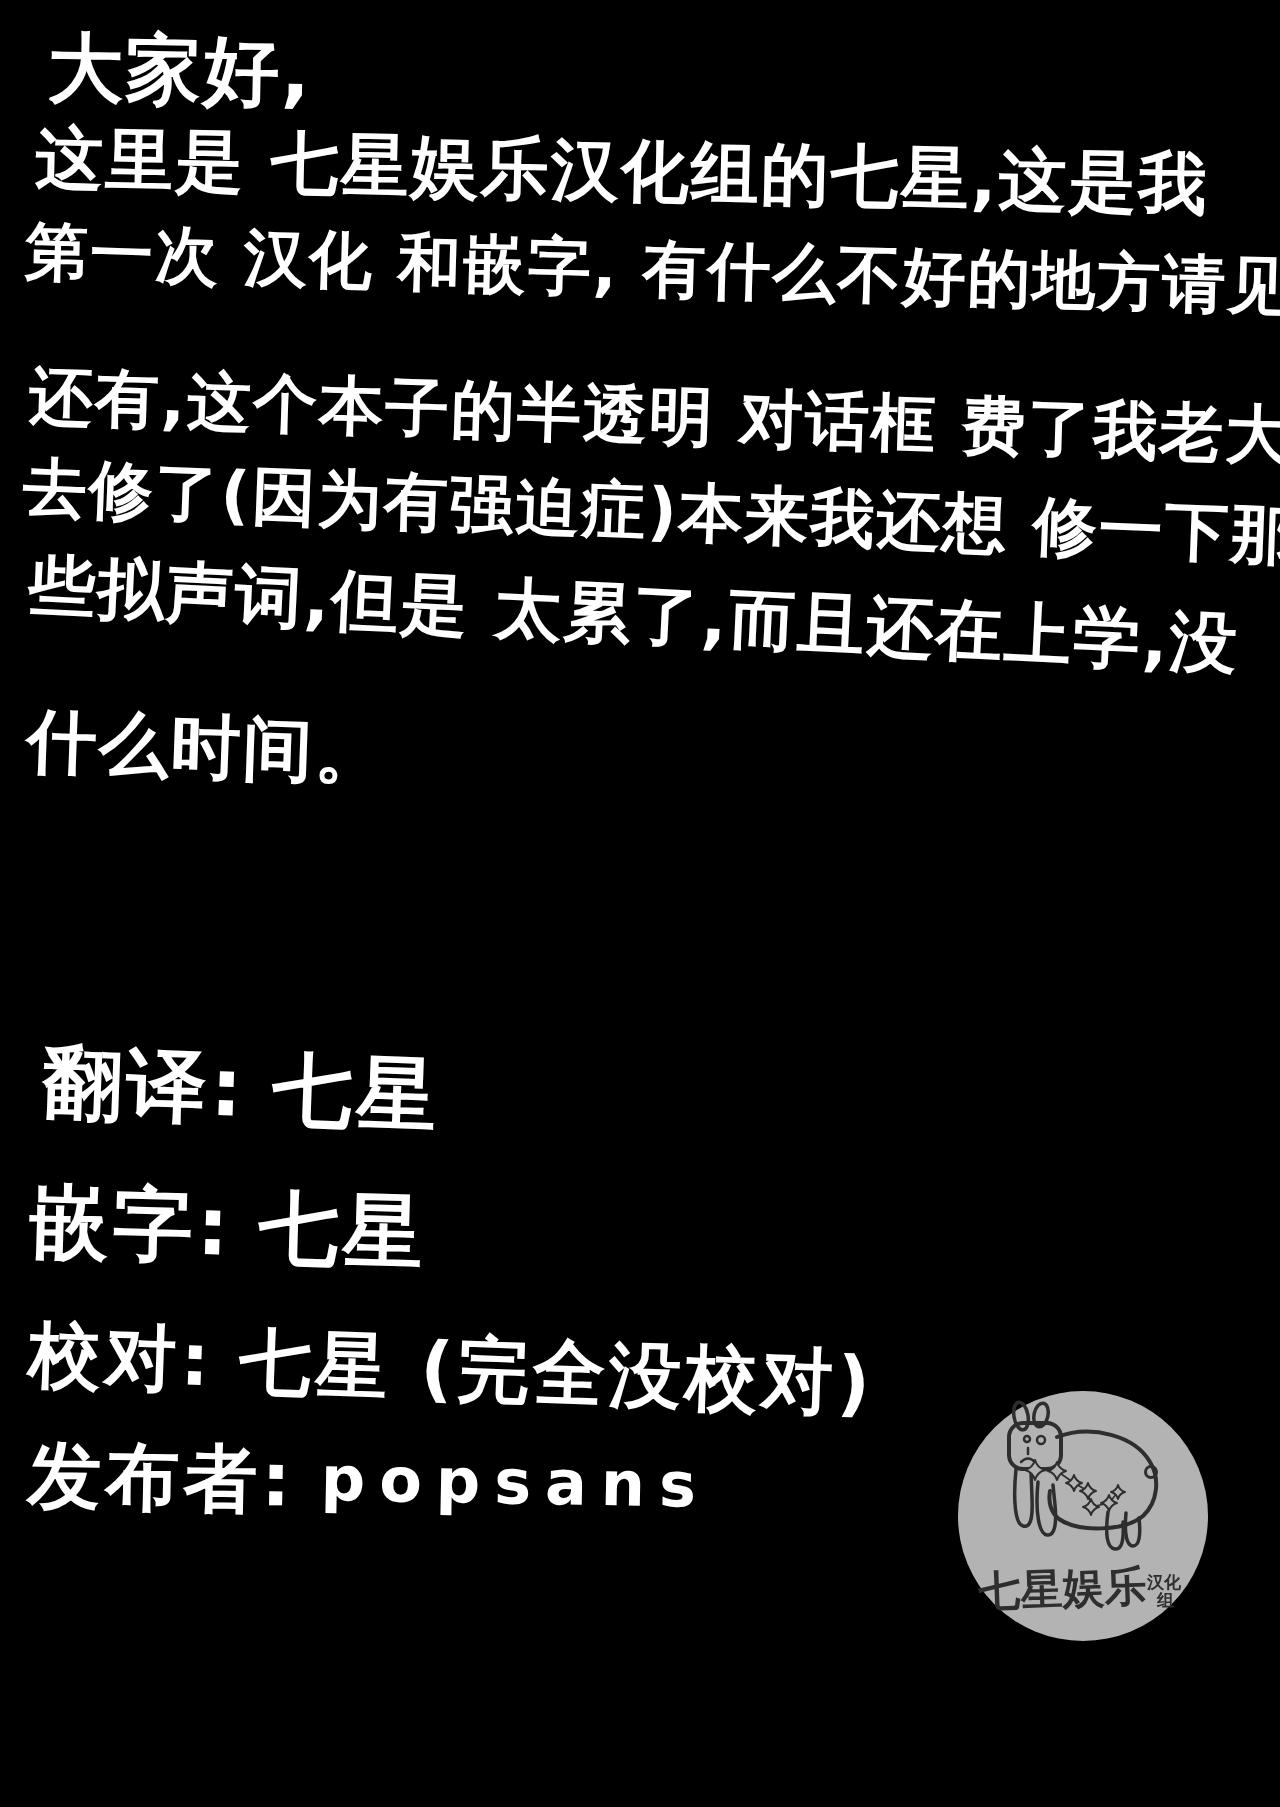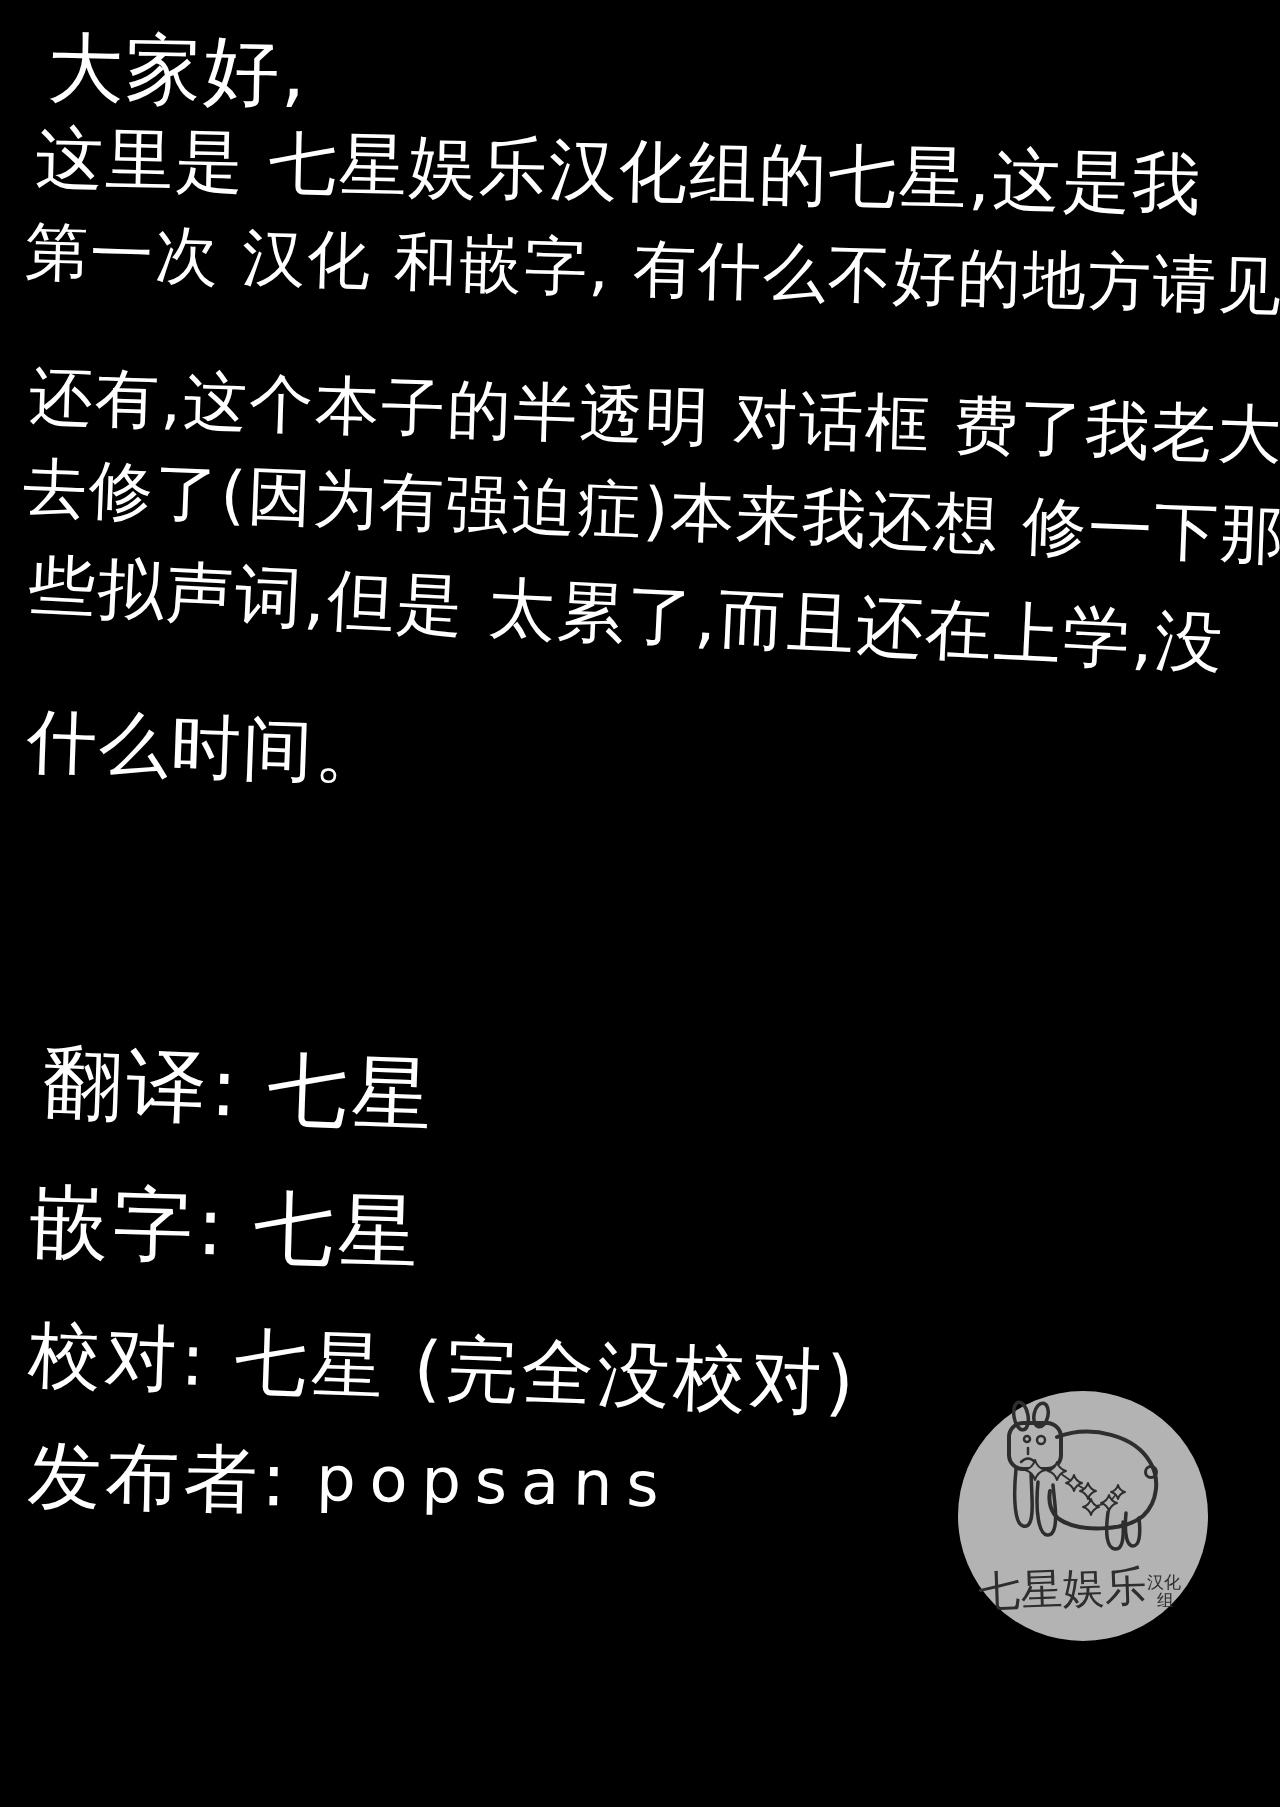--- a/index.html
+++ b/index.html
@@ -7,20 +7,21 @@
     padding: 0;
     background: #000;
   }
   #stage {
     position: relative;
     width: 1280px;
     height: 1807px;
     background: #000000;
     overflow: hidden;
     font-family: "DejaVu Sans", sans-serif;
+    font-weight: bold;
   }
   .hand {
     position: absolute;
     color: #ffffff;
     white-space: nowrap;
     line-height: 1;
     transform-origin: left top;
     letter-spacing: 2px;
   }
   

